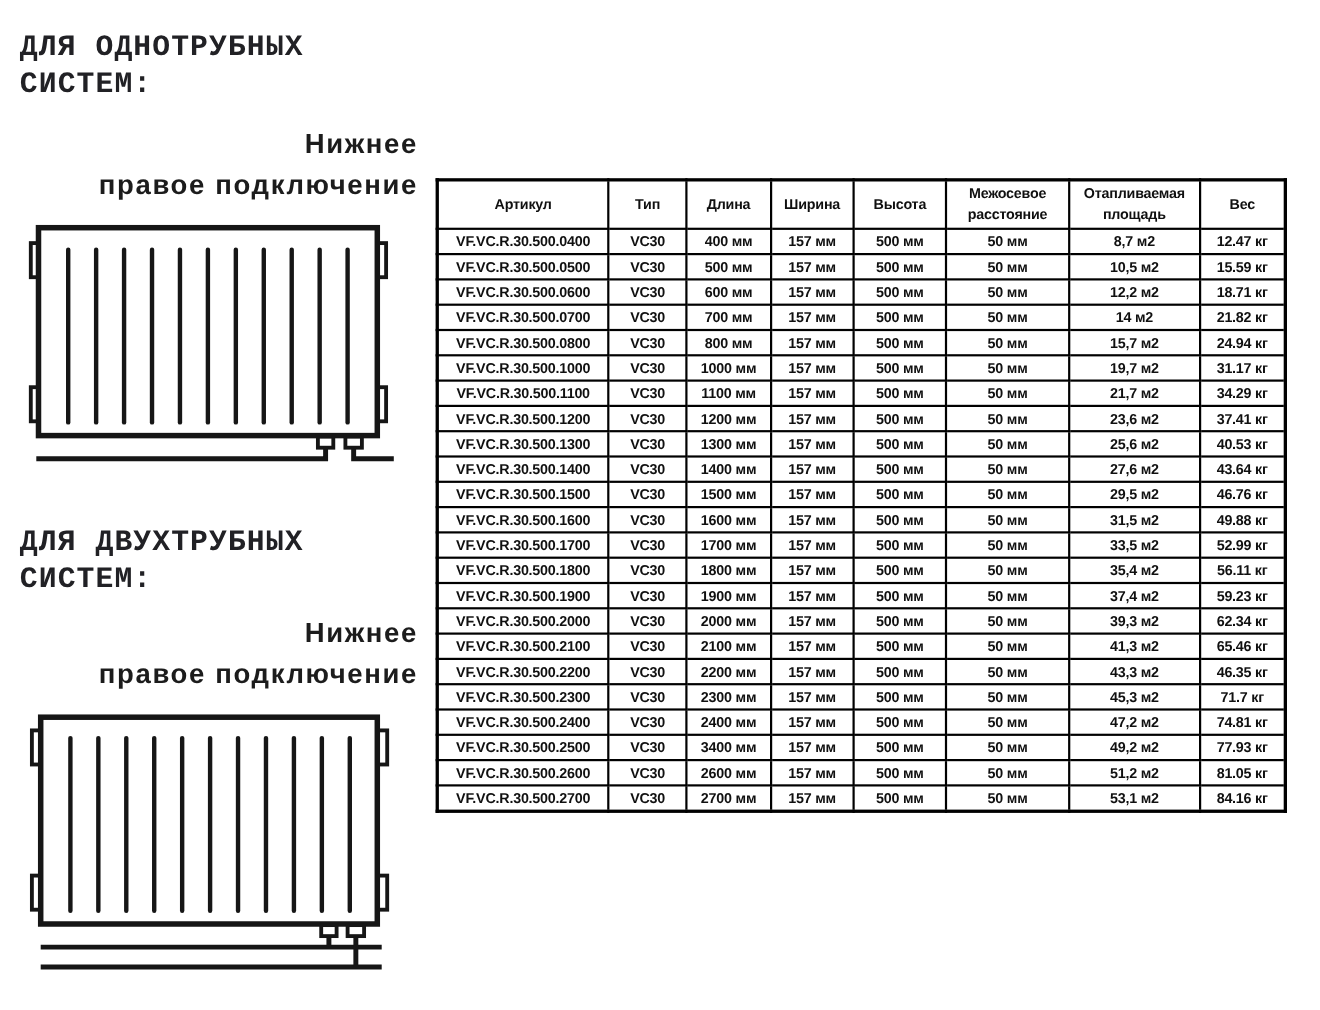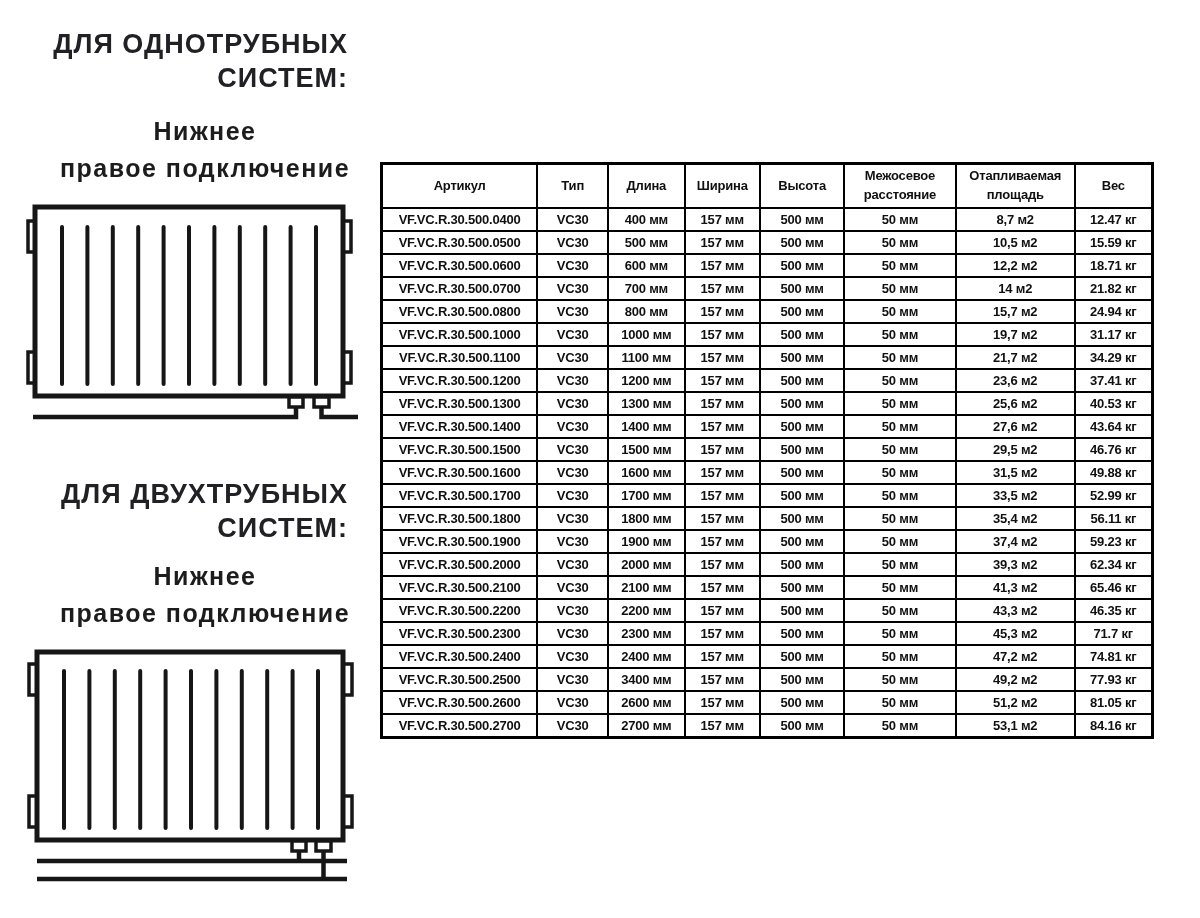--- a/index.html
+++ b/index.html
@@ -14,52 +14,53 @@
     overflow: hidden;
     font-family: "Liberation Sans", sans-serif;
     color: #1c1c1c;
   }
 
   
   .sec-title {
     position: absolute;
     left: 18px;
     width: 330px;
-    text-align: right;
+    text-align: left;
     font-size: 27px;
     font-weight: 700;
     letter-spacing: 1px;
     line-height: 34px;
     color: #212125;
+    font-family: Liberation Mono, monospace;
   }
   .sec-title.t1 { top: 27px; }
   .sec-title.t2 { top: 477px; }
 
   .sec-subtitle {
     position: absolute;
     left: 30px;
     width: 350px;
-    text-align: center;
+    text-align: right;
     font-size: 25px;
     font-weight: 700;
     letter-spacing: 1.5px;
     line-height: 37px;
     color: #1c1c1c;
   }
   .sec-subtitle.s1 { top: 113px; }
   .sec-subtitle.s2 { top: 558px; }
 
   .diagram { position: absolute; }
   .diagram.d1 { left: 25px; top: 194px; }
   .diagram.d2 { left: 25px; top: 640px; }
 
   
   .spec-table-wrap {
     position: absolute;
-    left: 380px;
+    left: 396px;
     top: 162px;
   }
   table.spec {
     border-collapse: collapse;
     table-layout: fixed;
     width: 774px;
     border: 3px solid #000;
   }
   table.spec th, table.spec td {
     border: 2px solid #000;

